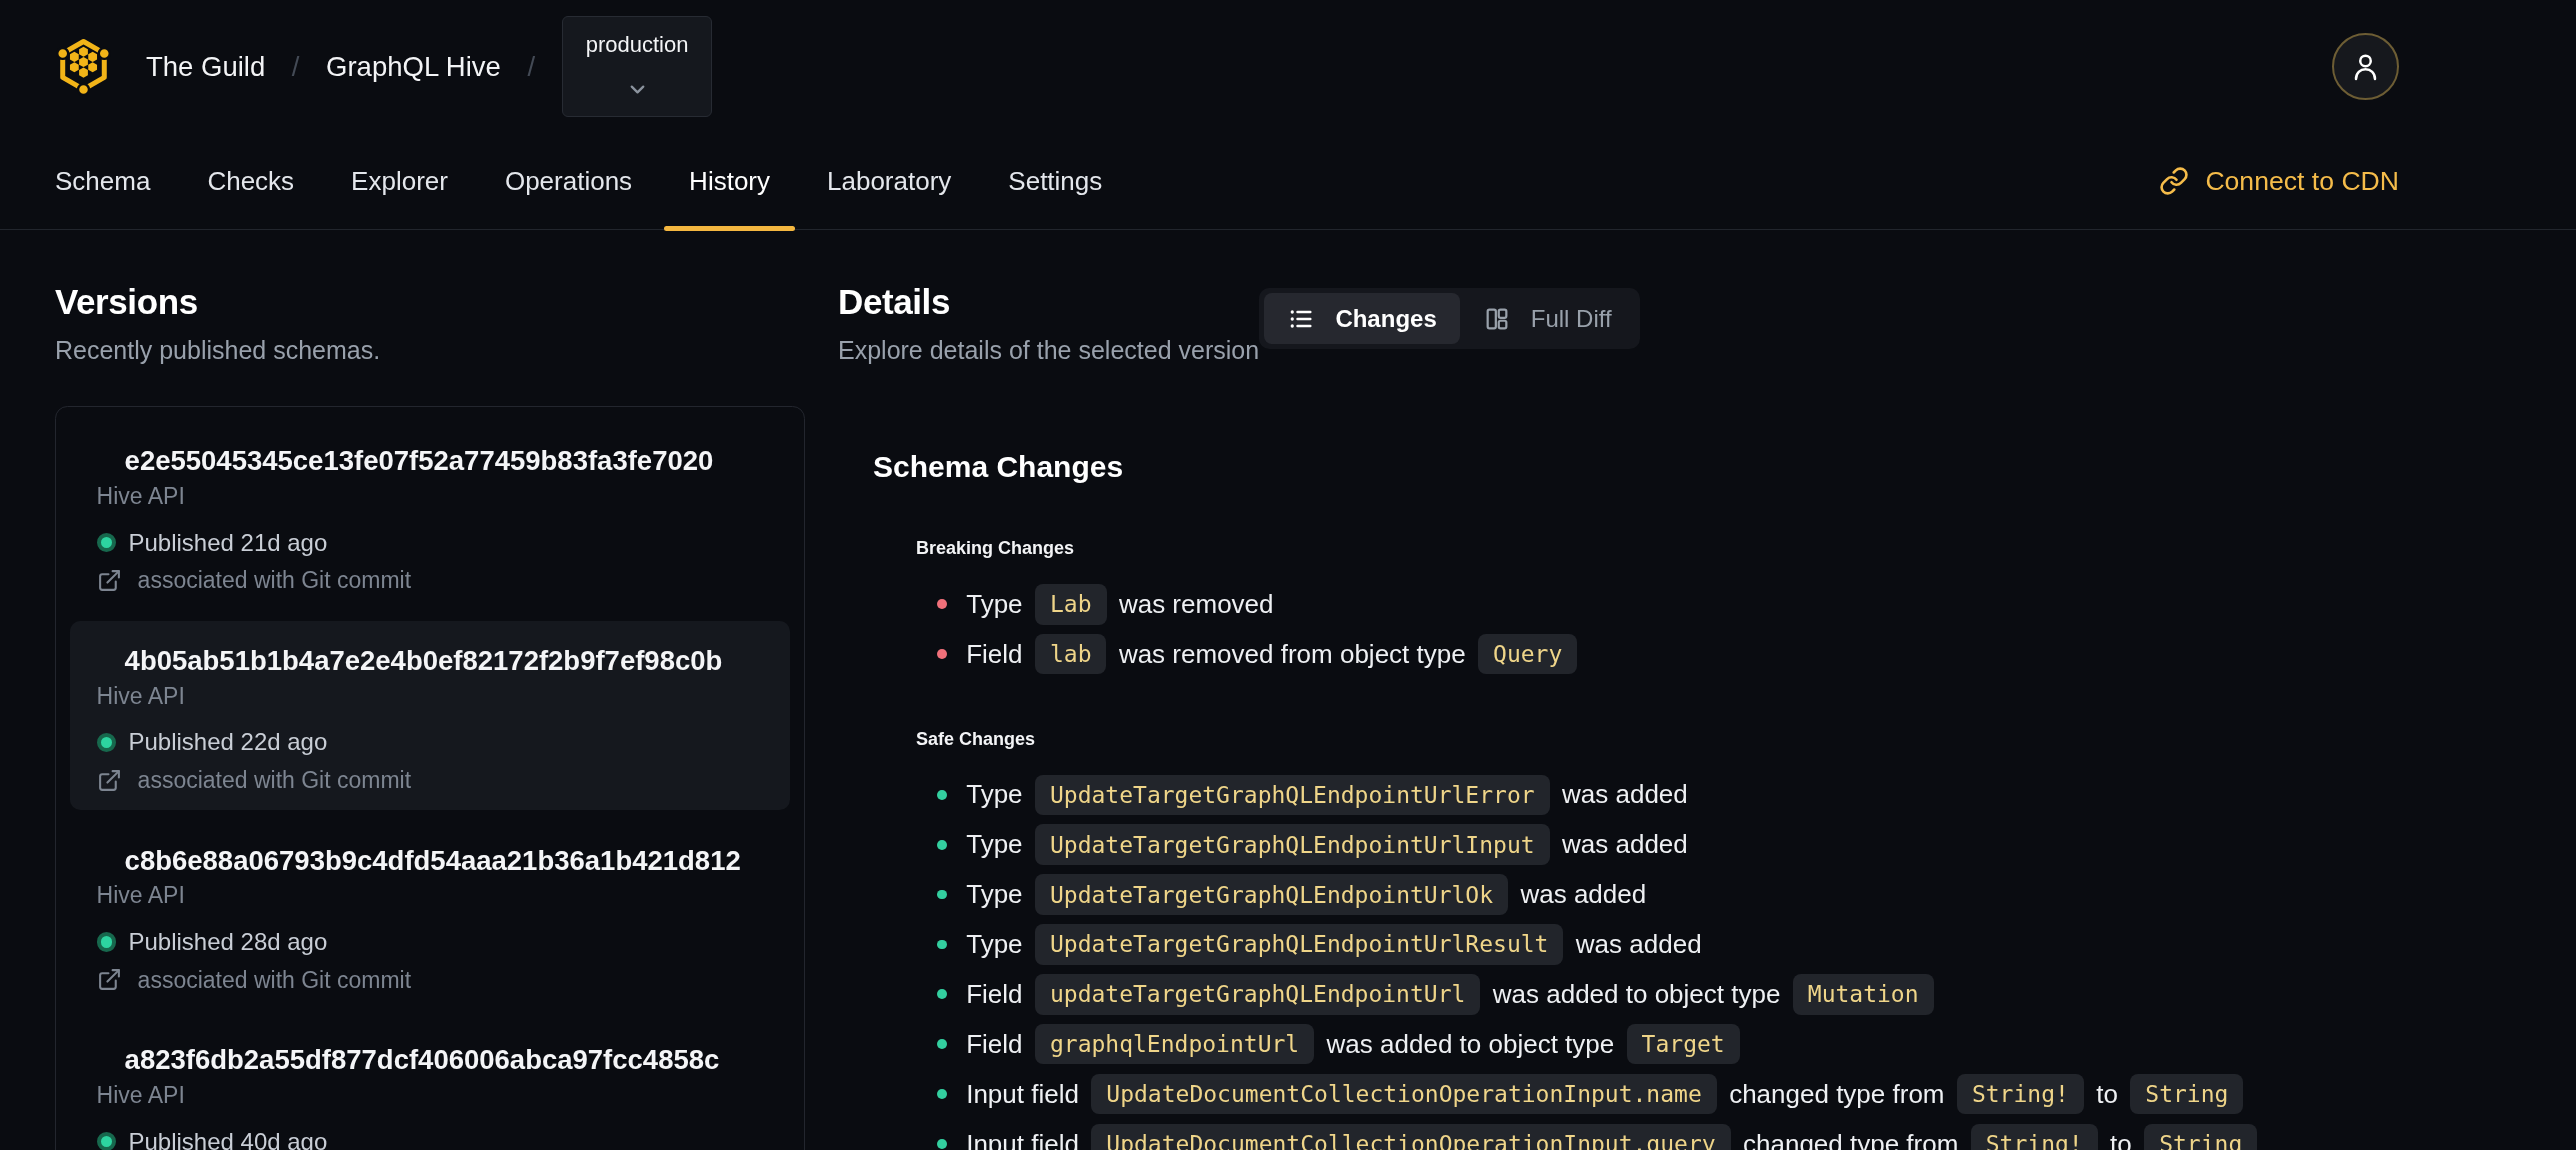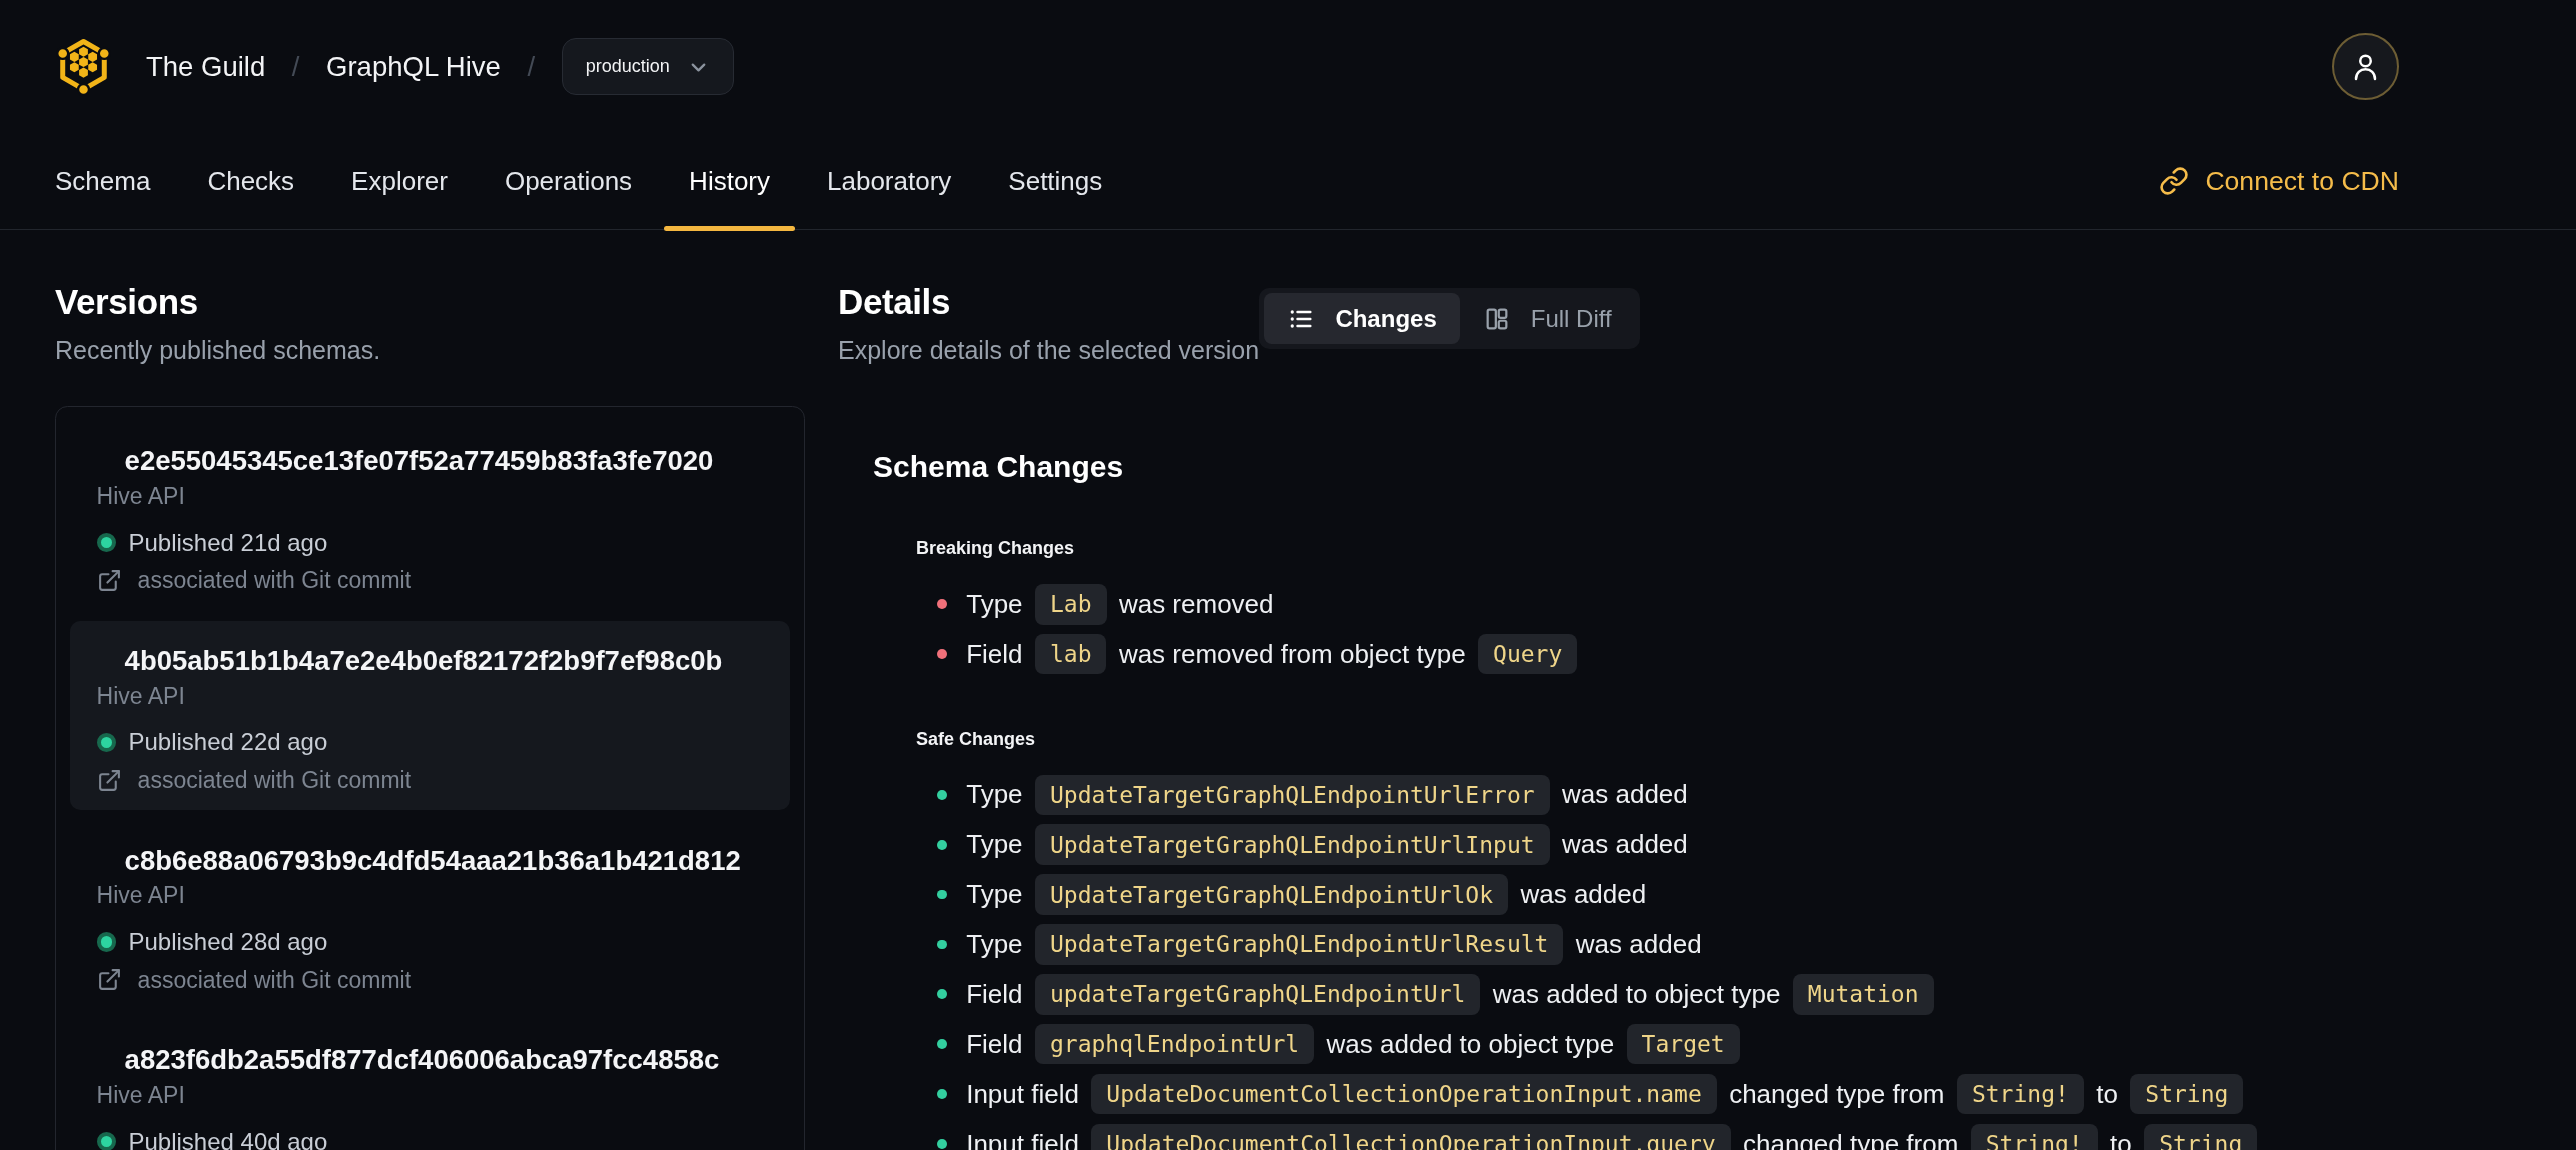--- a/index.html
+++ b/index.html
@@ -13,23 +13,23 @@
   .page { width:2576px; height:927px; position:relative; }
 
   
   header { border-bottom:1.8px solid #22262d; padding:0 177px 0 55px; }
   .header-top { height:133px; display:flex; align-items:center; }
   .logo { width:57px; height:62px; flex:none; display:flex; align-items:center; justify-content:center; cursor:pointer; }
   .breadcrumb { display:flex; align-items:center; margin-left:34px; font-size:27.5px; font-weight:500; color:#f3f4f6; }
   .crumb { cursor:pointer; }
   .crumb-sep { color:#434a55; margin:0 26.6px; font-weight:400; }
   .target-select {
-    background:#15181e; border:1.8px solid #272b33; border-radius:14px;
-    color:#f3f4f6; font-size:18px; font-family:inherit;
-    padding:15px 23px; display:flex; align-items:center; gap:17.7px; cursor:pointer;
+    background:#15181e; border:1.8px solid #272b33; border-radius:6px;
+    color:#f3f4f6; font-size:22px; font-family:inherit;
+    padding:15px 23px; display:flex; align-items:center; gap:17.7px; cursor:pointer;flex-direction:column;
   }
   .target-select svg { margin-top:2.7px; }
   .avatar {
     margin-left:auto; width:67px; height:67px; border-radius:50%;
     background:#16181d; border:2.7px solid #6d5d34;
     display:flex; align-items:center; justify-content:center; cursor:pointer;
   }
 
   .tab-row { display:flex; align-items:stretch; height:96px; }
   .tabs { display:flex; gap:7px; margin-left:-25px; }

